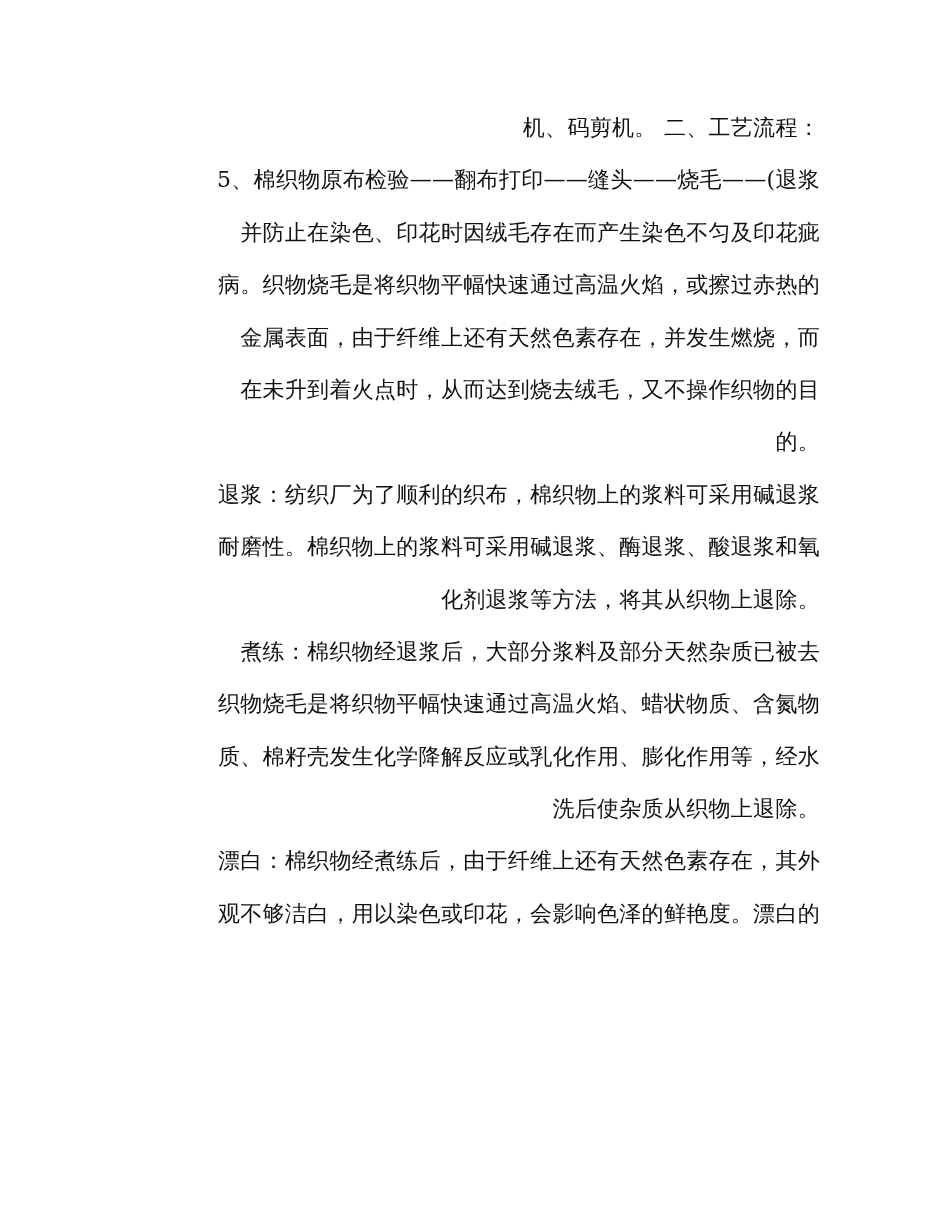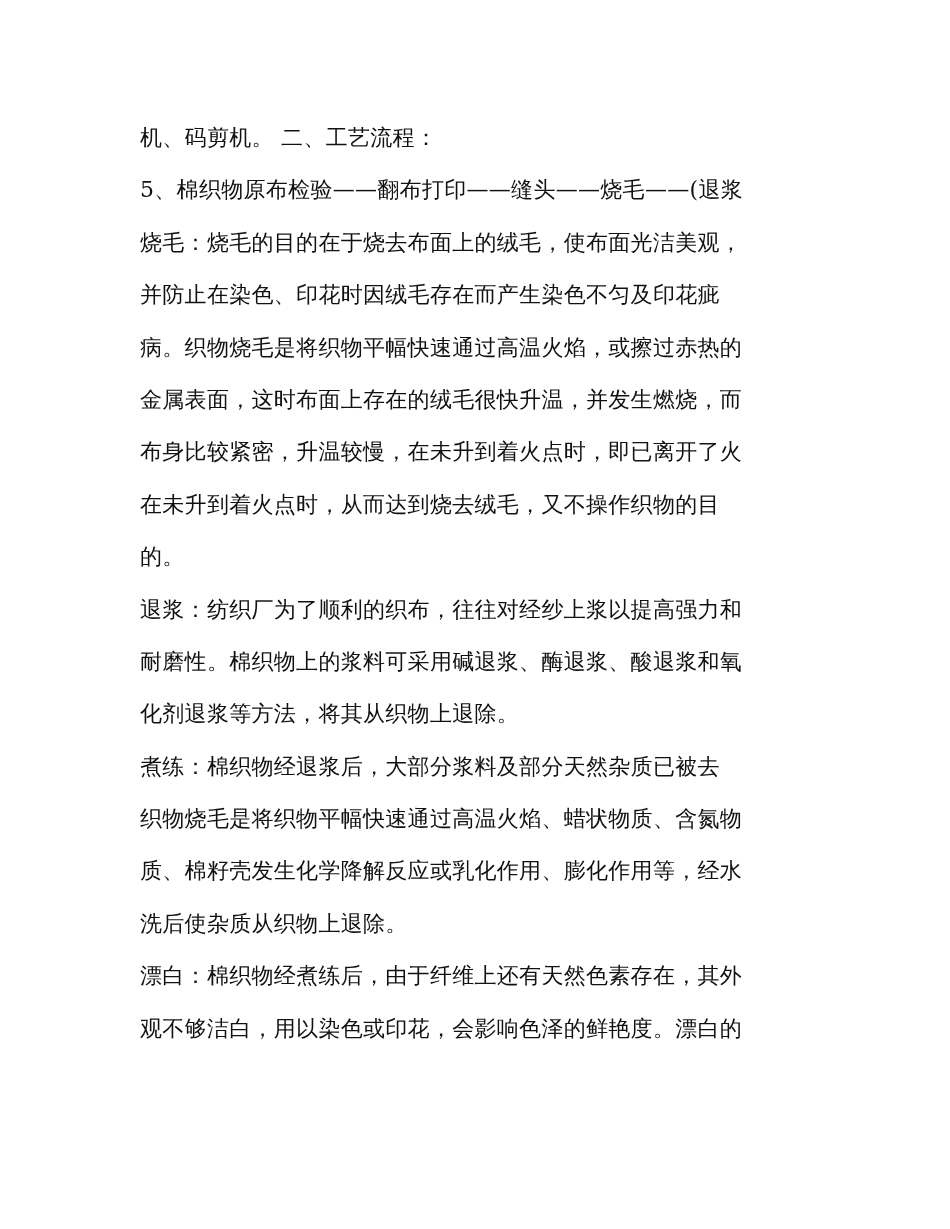--- a/index.html
+++ b/index.html
@@ -9,47 +9,46 @@
     }
     body {
       width: 950px;
       height: 1229px;
       position: relative;
       overflow: hidden;
     }
     .page {
       position: absolute;
       left: 140px;
-      top: 112px;
+      top: 102px;
       width: 680px;
+      text-align: right;
     }
     .line {
       font-family: "DejaVu Serif", "Liberation Serif", serif;
       font-size: 22px;
       line-height: 52.4px;
       height: 52.4px;
       color: #111111;
       white-space: nowrap;
       letter-spacing: 0.3px;
     }
   </style>
 </head>
 <body>
 
 <div class="page">
   <div class="line">机、码剪机。 二、工艺流程：</div>
   <div class="line">5、棉织物原布检验——翻布打印——缝头——烧毛——(退浆</div>
-  <div class="line">烧毛：烧毛的目的在于烧去布面上的绒毛，使布面光洁美观，</div>
   <div class="line">并防止在染色、印花时因绒毛存在而产生染色不匀及印花疵</div>
   <div class="line">病。织物烧毛是将织物平幅快速通过高温火焰，或擦过赤热的</div>
-  <div class="line">金属表面，这时布面上存在的绒毛很快升温，并发生燃烧，而</div>
-  <div class="line">布身比较紧密，升温较慢，在未升到着火点时，即已离开了火</div>
+  <div class="line">金属表面，由于纤维上还有天然色素存在，并发生燃烧，而</div>
   <div class="line">在未升到着火点时，从而达到烧去绒毛，又不操作织物的目</div>
   <div class="line">的。</div>
-  <div class="line">退浆：纺织厂为了顺利的织布，往往对经纱上浆以提高强力和</div>
+  <div class="line">退浆：纺织厂为了顺利的织布，棉织物上的浆料可采用碱退浆</div>
   <div class="line">耐磨性。棉织物上的浆料可采用碱退浆、酶退浆、酸退浆和氧</div>
   <div class="line">化剂退浆等方法，将其从织物上退除。</div>
   <div class="line">煮练：棉织物经退浆后，大部分浆料及部分天然杂质已被去</div>
   <div class="line">织物烧毛是将织物平幅快速通过高温火焰、蜡状物质、含氮物</div>
   <div class="line">质、棉籽壳发生化学降解反应或乳化作用、膨化作用等，经水</div>
   <div class="line">洗后使杂质从织物上退除。</div>
   <div class="line">漂白：棉织物经煮练后，由于纤维上还有天然色素存在，其外</div>
   <div class="line">观不够洁白，用以染色或印花，会影响色泽的鲜艳度。漂白的</div>
 </div>
 

